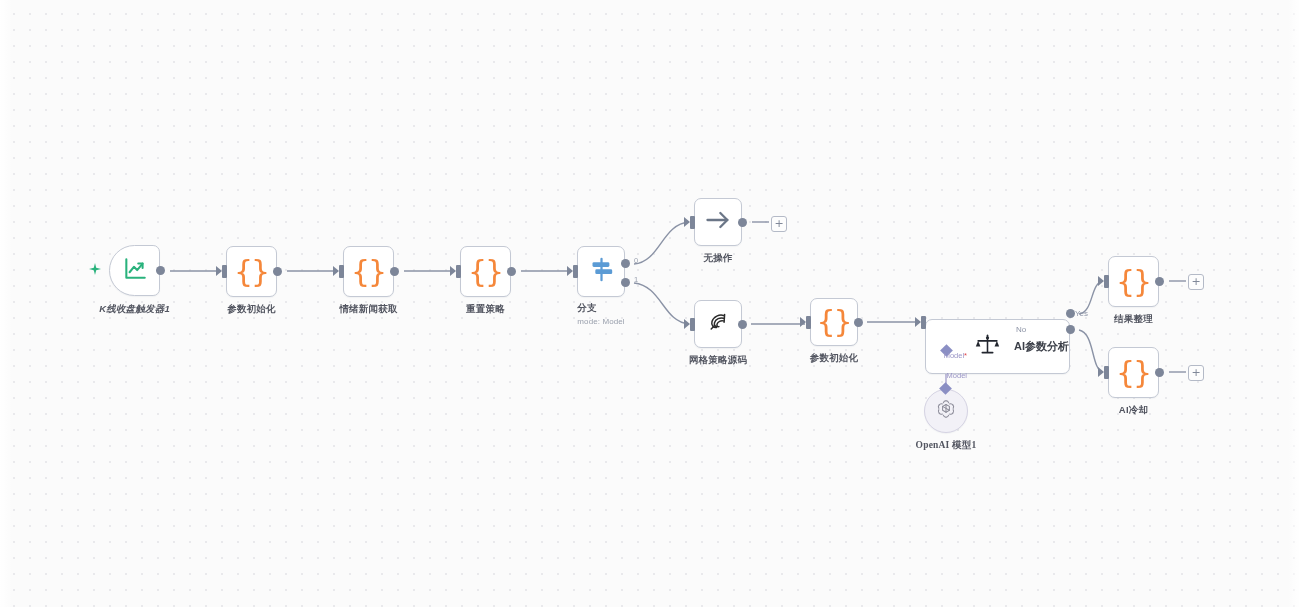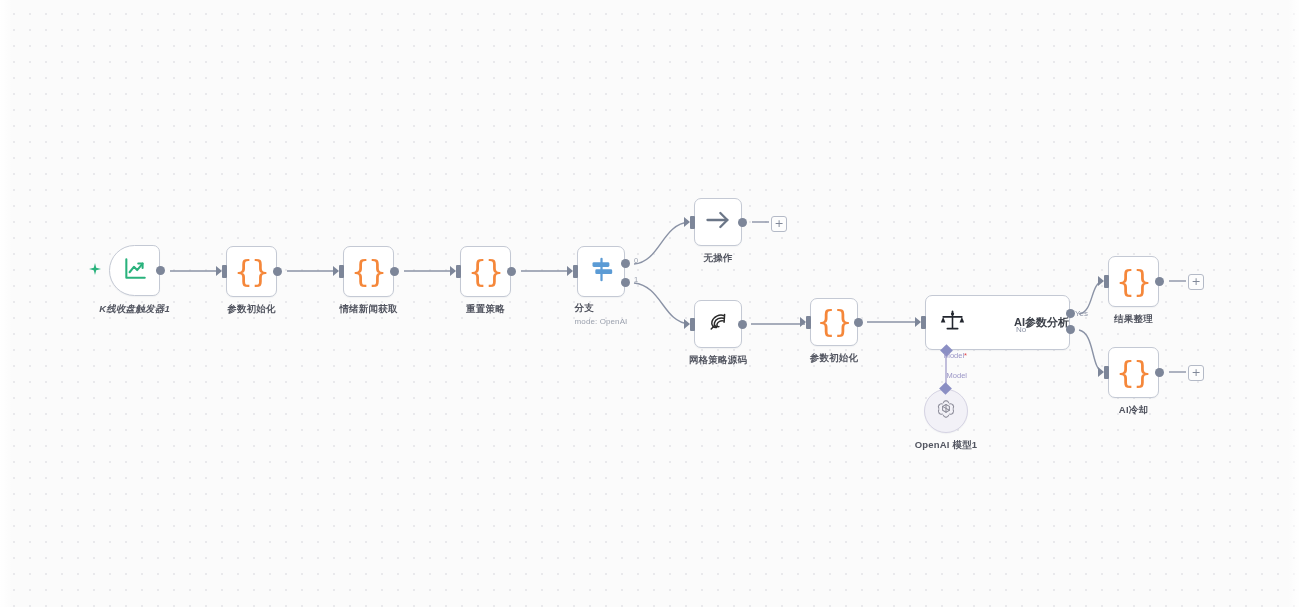--- a/index.html
+++ b/index.html
@@ -58,23 +58,24 @@
     box-sizing: border-box;
     display: flex;
     align-items: center;
     justify-content: center;
     box-shadow: 0 1px 1px rgba(60,70,90,0.05);
   }
   .nbox.trigger {
     border-radius: 26px 7px 7px 26px;
   }
   .nbox.wide {
-    justify-content: space-between;
+    justify-content: flex-end;
     padding-left: 14px;
     gap: 14px;
+    margin-top: 24px;
   }
   .nbox.circle {
     border-radius: 50%;
     background: #f2f1f7;
     border: 1px solid #d5d3e3;
   }
   .caption {
     position: absolute;
     left: 50%;
     transform: translateX(-50%);
@@ -269,21 +270,21 @@
       <span>
         <svg width="27" height="27" viewBox="0 0 24 24" fill="none" stroke="#5b9bd5" stroke-width="2.3" stroke-linecap="round">
           <path d="M12 2.5 V21.5" stroke-width="2"></path>
           <rect x="4" y="5.5" width="15" height="4.2" rx="1.2" fill="#5b9bd5" stroke="none"></rect>
           <rect x="6.5" y="11.8" width="15" height="4.2" rx="1.2" fill="#5b9bd5" stroke="none"></rect>
         </svg>
       </span>
     </div>
     <div class="caption" style="top:56px;">
       <div class="cap-name">分支</div>
-      <div class="cap-sub">mode: OpenAI</div>
+      <div class="cap-sub">mode: Model</div>
     </div>
     <div class="port-in" style="left:-4px; top:19px;"></div>
     <div class="port-out" style="left:44px; top:13px;"></div>
     <div class="port-out" style="left:44px; top:32px;"></div>
   </div>
   <div class="port-lbl" style="left:634px; top:256px;">0</div>
   <div class="port-lbl" style="left:634px; top:275px;">1</div>
 
   <div class="node" style="left:694px; top:198px;">
     <div class="nbox" style="width:48px;height:48px;">
@@ -376,21 +377,21 @@
           <path d="M19.5 16.4 a3.1 3.1 0 0 1 -3.6 1.15"></path>
           <path d="M19.5 16.4 a3.1 3.1 0 0 0 0.3 -3.7"></path>
           <path d="M19.5 7.6 a3.1 3.1 0 0 1 0.3 3.7"></path>
           <path d="M19.5 7.6 a3.1 3.1 0 0 0 -3.6 -1.15"></path>
           <path d="M8.3 9.1 L12 7 L15.7 9.1 V13.4 L12 15.5 L8.3 13.4 Z"></path>
           <path d="M12 7 V11.3 L15.7 13.4"></path>
           <path d="M12 15.5 V11.3 L8.3 9.1"></path>
         </svg>
       </span>
     </div>
-    <div class="caption" style="top:50px;">
+    <div class="caption" style="top:50px;font-family:Liberation Serif, serif;">
       <div class="cap-name">OpenAI 模型1</div>
     </div>
   </div>
 
   <div class="node" style="left:1108px; top:256px;">
     <div class="nbox" style="width:51px;height:51px;">
       <span class="code-glyph">{}</span>
     </div>
     <div class="caption" style="top:57px;">
       <div class="cap-name">结果整理</div>

